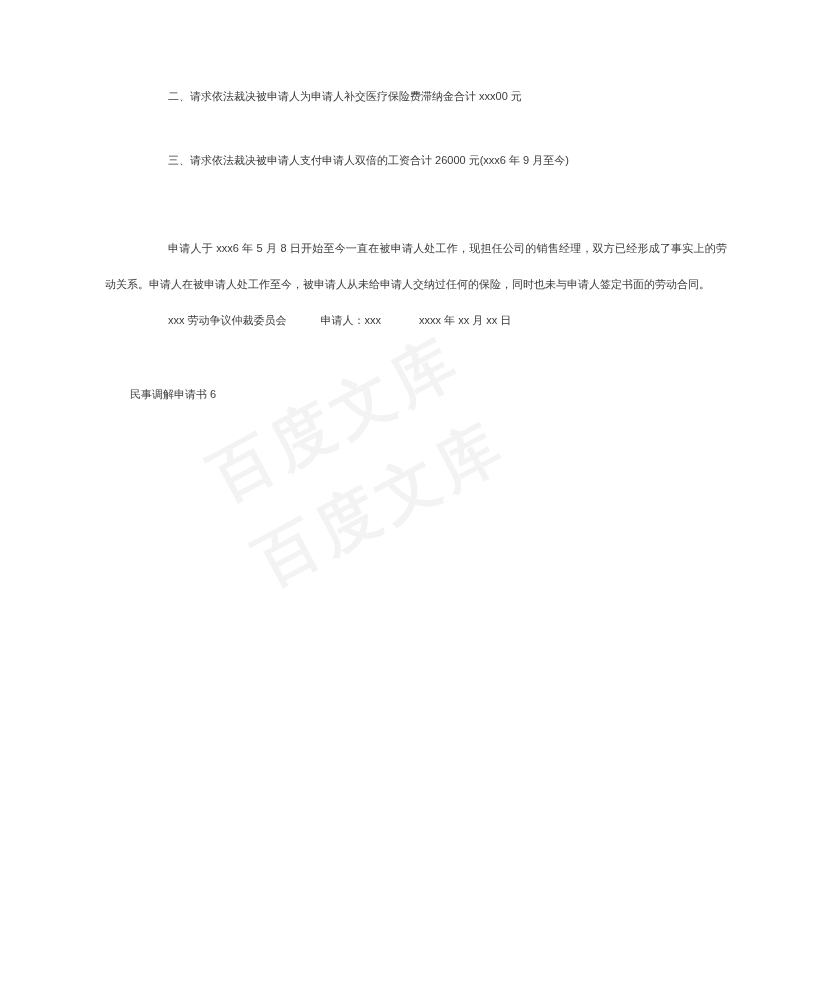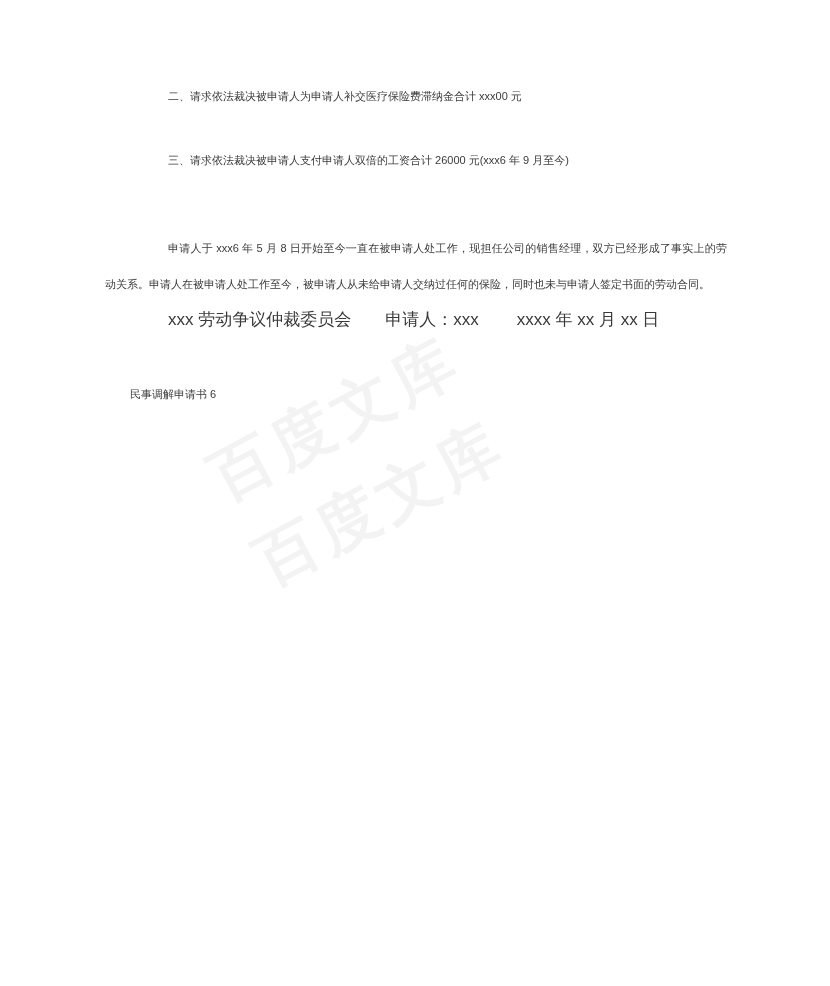--- a/index.html
+++ b/index.html
@@ -70,21 +70,21 @@
   .gap-claim3 { margin-top: 28px; }
   .gap-facts  { margin-top: 52px; }
   .gap-body1  { margin-top: 52px; }
   .gap-body2  { margin-top: 32px; }
   .gap-sign   { margin-top: 36px; }
   .gap-title4 { margin-top: 38px; }
   .gap-body3  { margin-top: 38px; }
 
   
   .sign-line {
-    font-size: 17px;
+    font-size: 11px;
     line-height: 36px;
     margin: 0;
     padding-left: 63px;
     white-space: nowrap;
   }
   .sign-gap-a { display: inline-block; width: 34px; }
   .sign-gap-b { display: inline-block; width: 38px; }
 </style>
 </head>
 <body>

